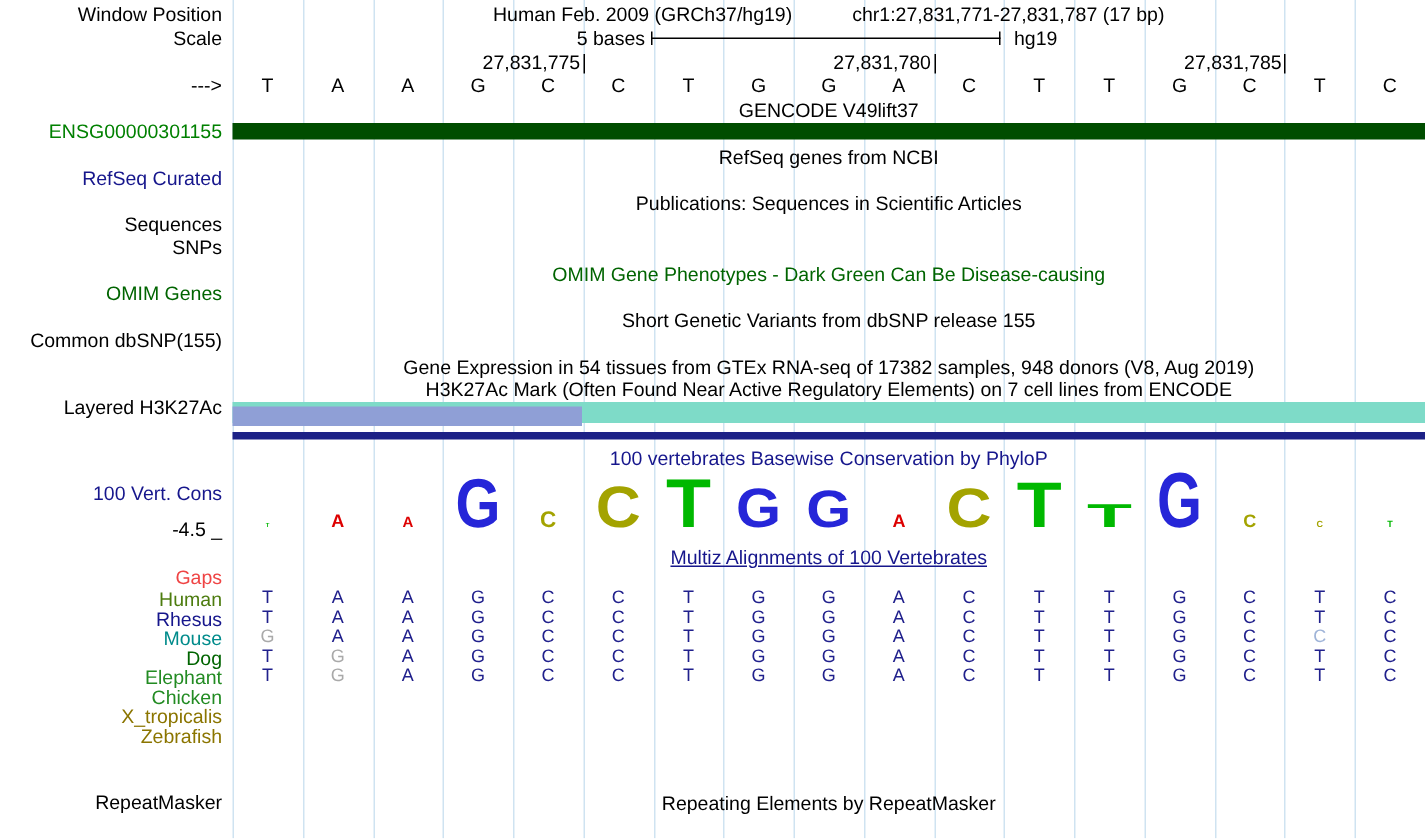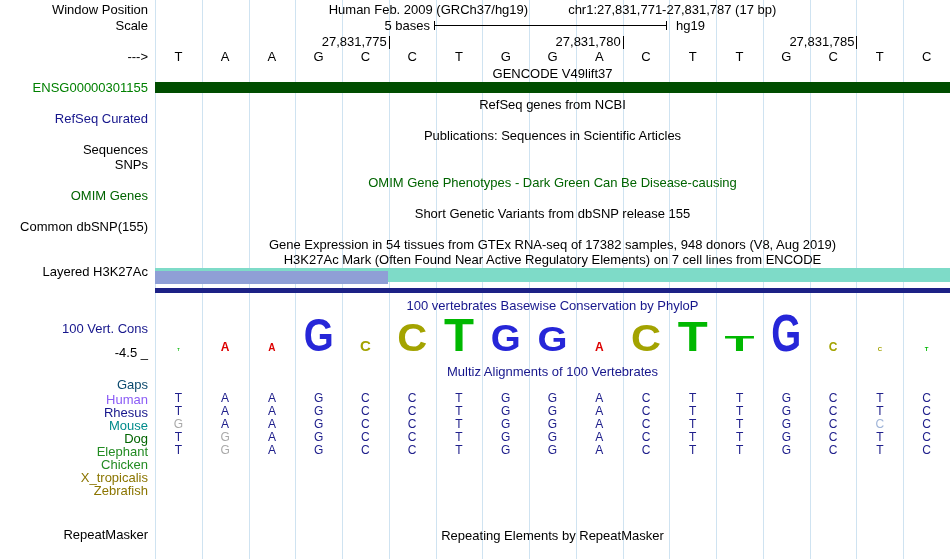--- a/index.html
+++ b/index.html
@@ -49,21 +49,21 @@
   <div class="lab" style="top:49px">---&gt;</div>
   <div class="lab" style="top: 80px; color: rgb(0, 128, 0);">ENSG00000301155</div>
   <div class="lab" style="top:142px">Sequences</div>
   <div class="lab" style="top: 111px; color: rgb(22, 22, 140);">RefSeq Curated</div>
   <div class="lab" style="top:157px">SNPs</div>
   <div class="lab" style="top: 188px; color: rgb(0, 100, 0);">OMIM Genes</div>
   <div class="lab" style="top:219px">Common dbSNP(155)</div>
   <div class="lab" style="top:264px">Layered H3K27Ac</div>
   <div class="lab" style="top: 321px; color: rgb(22, 22, 140);">100 Vert. Cons</div>
   <div class="lab" style="top:345px">-4.5 _</div>
-  <div class="lab" style="top: 377px; color: #0c4a6e;">Gaps</div>
+  <div class="lab" style="top: 377px; color: #ef4444;">Gaps</div>
   <div class="lab" style="top:527px">RepeatMasker</div>
 
   <span class="abs" style="right:520px;top:18px">5 bases</span>
   <div class="abs" style="left:434px;top:25px;width:233px;height:1px;background:#000"></div>
   <div class="abs" style="left:434px;top:21px;width:1px;height:9px;background:#000"></div>
   <div class="abs" style="left:666px;top:21px;width:1px;height:9px;background:#000"></div>
   <span class="abs" style="left:676px;top:18px">hg19</span>
 
   <div id="ruler-layer">
       <div class="vtick" style="left: 388.824px; top: 36px; height: 13px;"></div>
@@ -122,23 +122,23 @@
       <text x="444.3" y="45" text-anchor="middle" font-size="12" font-weight="bold" font-family="&quot;Liberation Sans&quot;, sans-serif" fill="#dd0000">A</text>
       <text x="491.0" y="45" text-anchor="middle" font-size="37" font-weight="bold" font-family="&quot;Liberation Sans&quot;, sans-serif" fill="#a3a300" textLength="30" lengthAdjust="spacingAndGlyphs">C</text>
       <text x="537.8" y="45" text-anchor="middle" font-size="43" font-weight="bold" font-family="&quot;Liberation Sans&quot;, sans-serif" fill="#00b800" textLength="30" lengthAdjust="spacingAndGlyphs">T</text>
       <text x="584.6" y="45" text-anchor="middle" font-size="22" font-weight="bold" font-family="&quot;Liberation Sans&quot;, sans-serif" fill="#00b800" textLength="30" lengthAdjust="spacingAndGlyphs">T</text>
       <text x="631.3" y="45" text-anchor="middle" font-size="52" font-weight="bold" font-family="&quot;Liberation Sans&quot;, sans-serif" fill="#2626d8" textLength="30" lengthAdjust="spacingAndGlyphs">G</text>
       <text x="678.1" y="45" text-anchor="middle" font-size="12" font-weight="bold" font-family="&quot;Liberation Sans&quot;, sans-serif" fill="#a3a300">C</text>
       <text x="724.9" y="45" text-anchor="middle" font-size="6" font-weight="bold" font-family="&quot;Liberation Sans&quot;, sans-serif" fill="#a3a300">C</text>
       <text x="771.6" y="45" text-anchor="middle" font-size="6" font-weight="bold" font-family="&quot;Liberation Sans&quot;, sans-serif" fill="#00b800">T</text>
     </svg>
 
-  <div class="ttl" style="top: 364px; color: rgb(22, 22, 140);">Multiz Alignments of 100 Vertebrates</div>
+  <div class="ttl" style="top: 364px; color: rgb(22, 22, 140); text-decoration: underline;">Multiz Alignments of 100 Vertebrates</div>
   <div id="multiz-layer">
-      <div class="lab" style="top: 392px; color: #8b5cf6;">Human</div>
+      <div class="lab" style="top: 392px; color: #4d7c0f;">Human</div>
       <div class="alnb" style="left: 155px; top: 392px; width: 46.7647px; color: rgb(32, 32, 140);">T</div>
       <div class="alnb" style="left: 201.765px; top: 392px; width: 46.7647px; color: rgb(32, 32, 140);">A</div>
       <div class="alnb" style="left: 248.529px; top: 392px; width: 46.7647px; color: rgb(32, 32, 140);">A</div>
       <div class="alnb" style="left: 295.294px; top: 392px; width: 46.7647px; color: rgb(32, 32, 140);">G</div>
       <div class="alnb" style="left: 342.059px; top: 392px; width: 46.7647px; color: rgb(32, 32, 140);">C</div>
       <div class="alnb" style="left: 388.824px; top: 392px; width: 46.7647px; color: rgb(32, 32, 140);">C</div>
       <div class="alnb" style="left: 435.588px; top: 392px; width: 46.7647px; color: rgb(32, 32, 140);">T</div>
       <div class="alnb" style="left: 482.353px; top: 392px; width: 46.7647px; color: rgb(32, 32, 140);">G</div>
       <div class="alnb" style="left: 529.118px; top: 392px; width: 46.7647px; color: rgb(32, 32, 140);">G</div>
       <div class="alnb" style="left: 575.882px; top: 392px; width: 46.7647px; color: rgb(32, 32, 140);">A</div>

